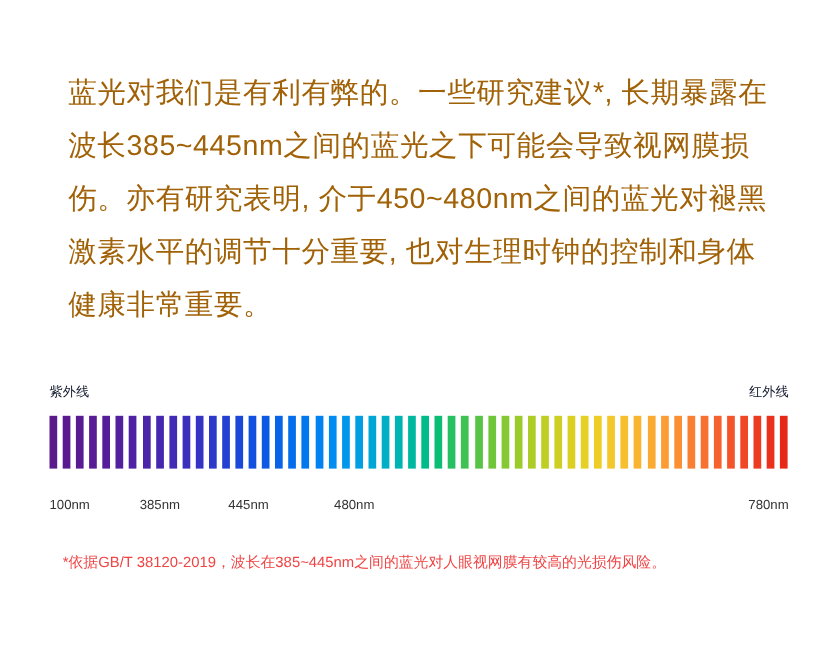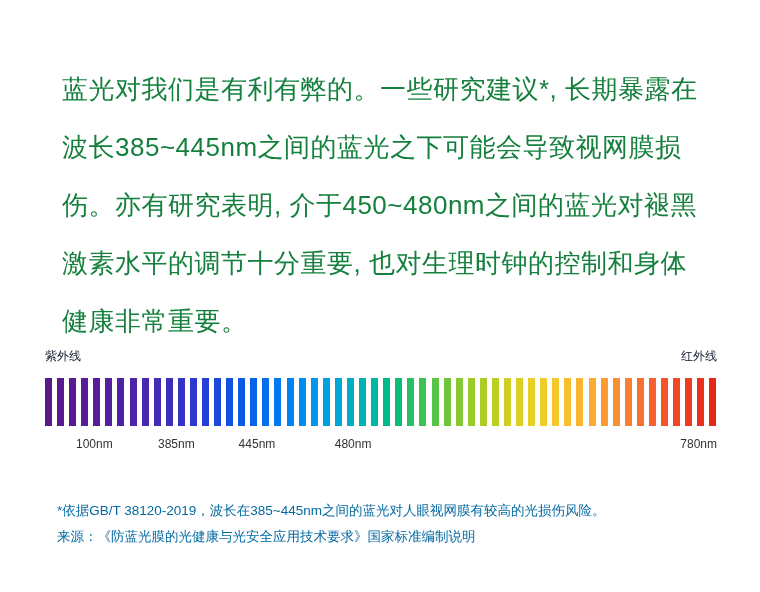--- a/index.html
+++ b/index.html
@@ -19,23 +19,23 @@
     width: 760px;
     height: 592px;
     box-sizing: border-box;
   }
   .intro {
     position: absolute;
     left: 62px;
     top: 34px;
     width: 648px;
     font-size: 26px;
-    line-height: 58px;
+    line-height: 48px;
     letter-spacing: 0.5px;
-    color: #15803d;
+    color: #a16207;
     font-weight: 400;
   }
   .spectrum-block {
     position: absolute;
     left: 45px;
     top: 348px;
     width: 672px;
   }
   .spectrum-labels-top {
     position: relative;
@@ -68,32 +68,31 @@
   }
   .spectrum-labels-bottom {
     position: relative;
     height: 18px;
     margin-top: 10px;
     font-size: 12px;
     color: #333333;
   }
   .nm {
     position: absolute;
-    top: 1px;
+    top: 16px;
     white-space: nowrap;
-    margin-left: 31px;
   }
   .footnotes {
     position: absolute;
     left: 57px;
     top: 498px;
     width: 670px;
     font-size: 13.5px;
     line-height: 26px;
-    color: #0369a1;
+    color: #ef4444;
   }
   .footnote-line {
     display: block;
   }
 </style>
 </head>
 <body>
 
 <div class="page">
 
@@ -170,16 +169,15 @@
         <span class="nm" style="left: 12.2%;">385nm</span>
         <span class="nm" style="left: 24.2%;">445nm</span>
         <span class="nm" style="left: 38.5%;">480nm</span>
         <span class="nm" style="right: 0px;">780nm</span>
       </div>
 
   </div>
 
   <div class="footnotes">
     <span class="footnote-line">*依据GB/T 38120-2019，波长在385~445nm之间的蓝光对人眼视网膜有较高的光损伤风险。</span>
-    <span class="footnote-line">来源：《防蓝光膜的光健康与光安全应用技术要求》国家标准编制说明</span>
   </div>
 
 </div>
 
 </body></html>

